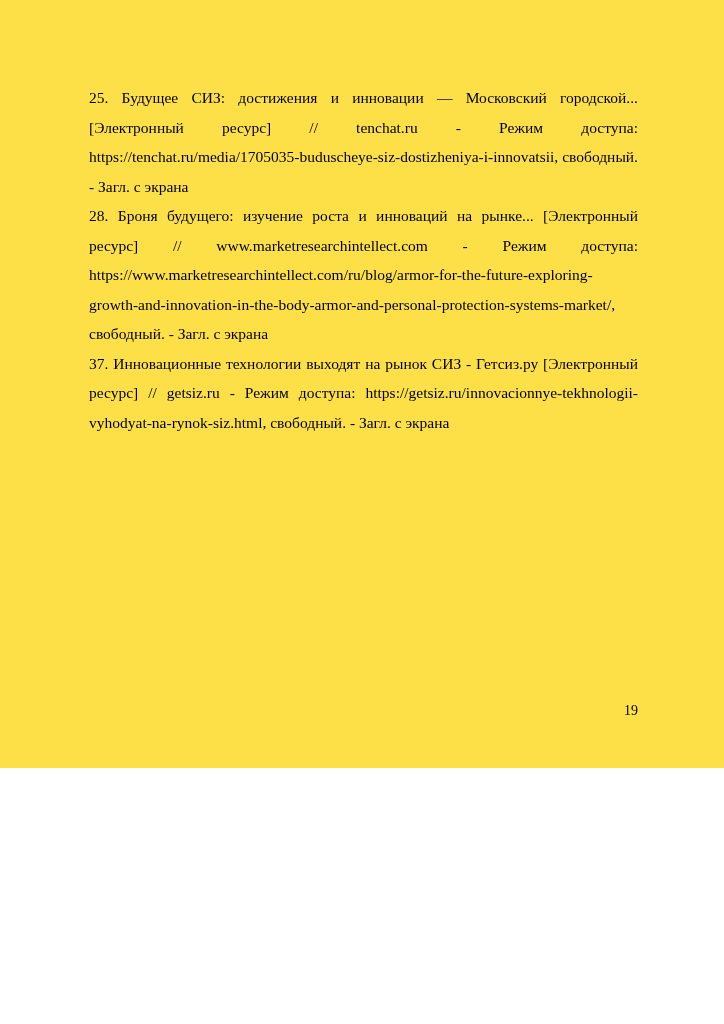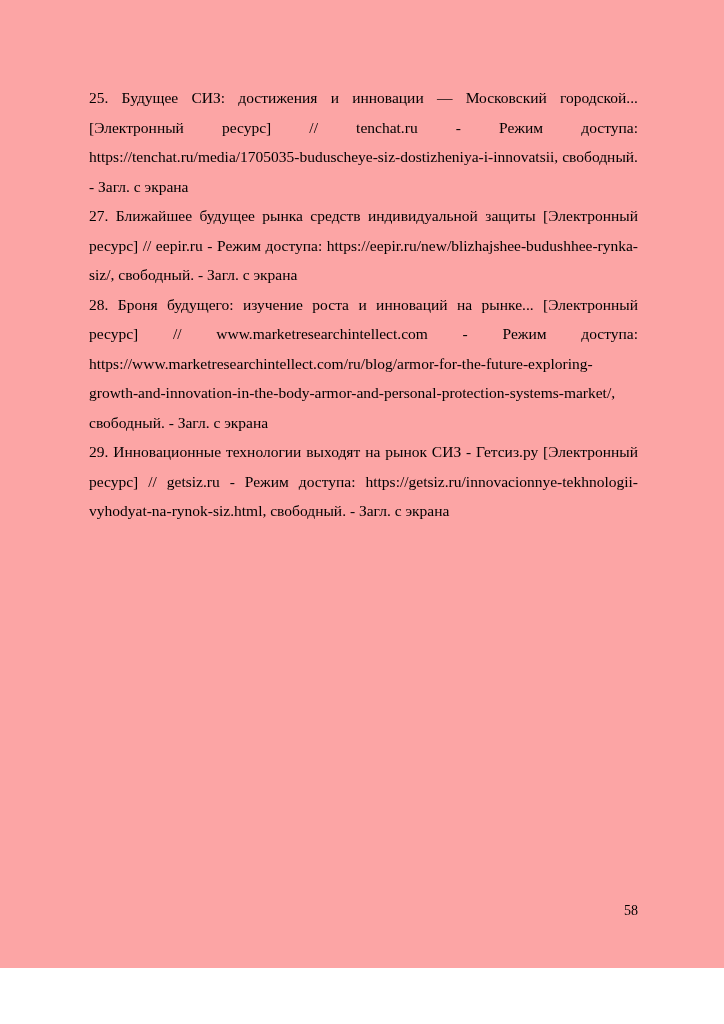--- a/index.html
+++ b/index.html
@@ -3,22 +3,22 @@
 <meta charset="utf-8">
 <style>
   html, body {
     margin: 0;
     padding: 0;
     background: #ffffff;
   }
   .page {
     position: relative;
     width: 724px;
-    height: 968px;
-    background: #fca5a5;
+    height: 768px;
+    background: #fde047;
     font-family: "Liberation Serif", "DejaVu Serif", serif;
     color: #000000;
     overflow: hidden;
   }
   .content {
     position: absolute;
     left: 89px;
     top: 83px;
     width: 549px;
   }
@@ -37,18 +37,17 @@
     font-size: 14px;
     line-height: 1;
   }
 </style>
 </head>
 <body>
 
 <div class="page">
   <div class="content">
     <p class="ref">25. Будущее СИЗ: достижения и инновации — Московский городской... [Электронный ресурс] // tenchat.ru - Режим доступа: https://tenchat.ru/media/1705035-buduscheye-siz-dostizheniya-i-innovatsii, свободный. - Загл. с экрана</p>
-    <p class="ref">27. Ближайшее будущее рынка средств индивидуальной защиты [Электронный ресурс] // eepir.ru - Режим доступа: https://eepir.ru/new/blizhajshee-budushhee-rynka-siz/, свободный. - Загл. с экрана</p>
     <p class="ref">28. Броня будущего: изучение роста и инноваций на рынке... [Электронный ресурс] // www.marketresearchintellect.com - Режим доступа: https://www.marketresearchintellect.com/ru/blog/armor-for-the-future-exploring-growth-and-innovation-in-the-body-armor-and-personal-protection-systems-market/, свободный. - Загл. с экрана</p>
-    <p class="ref">29. Инновационные технологии выходят на рынок СИЗ - Гетсиз.ру [Электронный ресурс] // getsiz.ru - Режим доступа: https://getsiz.ru/innovacionnye-tekhnologii-vyhodyat-na-rynok-siz.html, свободный. - Загл. с экрана</p>
+    <p class="ref">37. Инновационные технологии выходят на рынок СИЗ - Гетсиз.ру [Электронный ресурс] // getsiz.ru - Режим доступа: https://getsiz.ru/innovacionnye-tekhnologii-vyhodyat-na-rynok-siz.html, свободный. - Загл. с экрана</p>
   </div>
-  <div class="page-number">58</div>
+  <div class="page-number">19</div>
 </div>
 
 </body></html>

